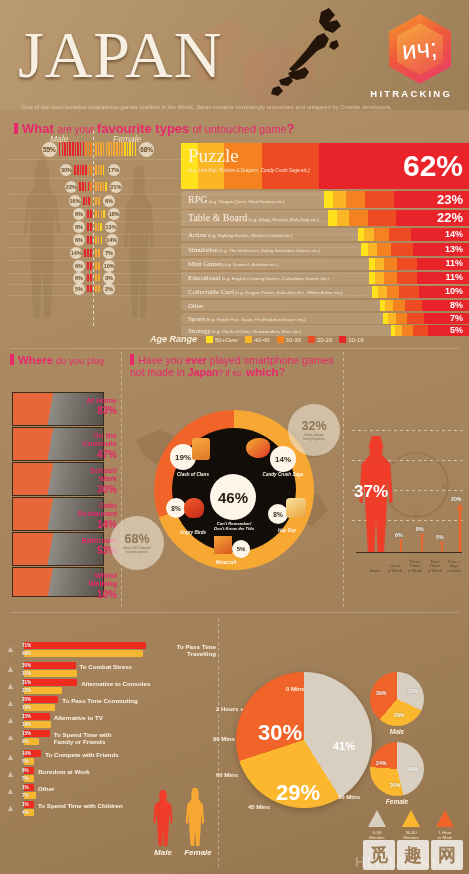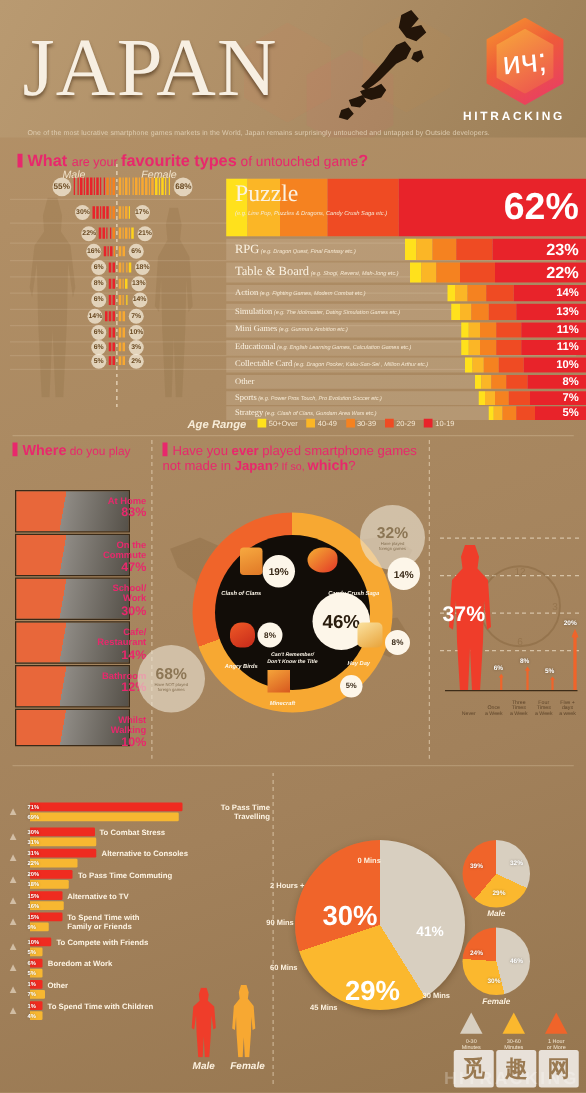--- a/index.html
+++ b/index.html
@@ -89,21 +89,21 @@
   .plabel { position:absolute; color:#e8286c; font-weight:bold; font-size:7.5px;
     text-align:right; line-height:1.12; }
   .pval { color:#e8286c; font-weight:bold; font-size:10px; }
 
   .q3 { position:absolute; left:122px; top:352px; width:222px; height:255px; }
   .q3 .t { left:8px; top:2px; font-size:10.5px; }
   .donut { position:absolute; left:32px; top:58px; width:160px; height:160px; border-radius:50%; }
   .donut-hole { position:absolute; left:18px; top:18px; right:18px; bottom:18px;
     border-radius:50%; background:#120d08; }
   .pbub { position:absolute; background:#fdf6e9; border-radius:50%; color:#3a2a18;
-    font-weight:bold; display:flex; align-items:center; justify-content:center;margin-left:40px; }
+    font-weight:bold; display:flex; align-items:center; justify-content:center; }
   .pcap { position:absolute; color:#fdf6e9; font-style:italic; font-weight:bold;
     text-align:center; line-height:1.1; }
   .gbub { position:absolute; background:rgba(236,228,212,.62); border-radius:50%;
     display:flex; flex-direction:column; align-items:center; justify-content:center;
     color:#857052; text-align:center; }
 
   .q4 { position:absolute; left:344px; top:352px; width:125px; height:255px; }
   .q4 .t { left:7px; top:2px; font-size:10px; }
   .famchart { position:absolute; left:8px; top:78px; width:112px; height:150px; }
   .gline { position:absolute; left:0; right:0; height:1px;
@@ -491,21 +491,21 @@
         <div class="photo" style="top: 75px; height: 34px; background: linear-gradient(100deg, rgb(232, 103, 58) 0%, rgb(232, 103, 58) 42%, rgb(143, 139, 133) 42%, rgb(85, 80, 72) 100%);"></div>
         <div class="plabel" style="left: 0px; width: 117px; top: 80px; white-space: pre-line;">On the
 Commute<div class="pval">47%</div></div>
         <div class="photo" style="top: 110px; height: 34px; background: linear-gradient(100deg, rgb(232, 103, 58) 0%, rgb(232, 103, 58) 42%, rgb(143, 139, 133) 42%, rgb(85, 80, 72) 100%);"></div>
         <div class="plabel" style="left: 0px; width: 117px; top: 115px; white-space: pre-line;">School/
 Work<div class="pval">30%</div></div>
         <div class="photo" style="top: 145px; height: 34px; background: linear-gradient(100deg, rgb(232, 103, 58) 0%, rgb(232, 103, 58) 42%, rgb(143, 139, 133) 42%, rgb(85, 80, 72) 100%);"></div>
         <div class="plabel" style="left: 0px; width: 117px; top: 150px; white-space: pre-line;">Cafe/
 Restaurant<div class="pval">14%</div></div>
         <div class="photo" style="top: 180px; height: 34px; background: linear-gradient(100deg, rgb(232, 103, 58) 0%, rgb(232, 103, 58) 42%, rgb(143, 139, 133) 42%, rgb(85, 80, 72) 100%);"></div>
-        <div class="plabel" style="left: 0px; width: 117px; top: 185px; white-space: pre-line;">Bathroom<div class="pval">12%</div></div>
+        <div class="plabel" style="left: 0px; width: 117px; top: 185px; white-space: pre-line;">Bathroom<div class="pval">53%</div></div>
         <div class="photo" style="top: 215px; height: 30px; background: linear-gradient(100deg, rgb(232, 103, 58) 0%, rgb(232, 103, 58) 42%, rgb(143, 139, 133) 42%, rgb(85, 80, 72) 100%);"></div>
         <div class="plabel" style="left: 0px; width: 117px; top: 220px; white-space: pre-line;">Whilst
 Walking<div class="pval">10%</div></div>
       </div>
   </div>
 
   <div class="q3">
     <div class="sec-title t" style="width:212px">
       <span class="bar"></span><span class="lt">Have you </span><span>ever</span><span class="lt"> played smartphone games not made in </span><span>Japan</span><span class="lt" style="font-size:8.5px">? If so, </span><span style="font-size:11.5px">which</span><span class="lt">?</span>
     </div>

